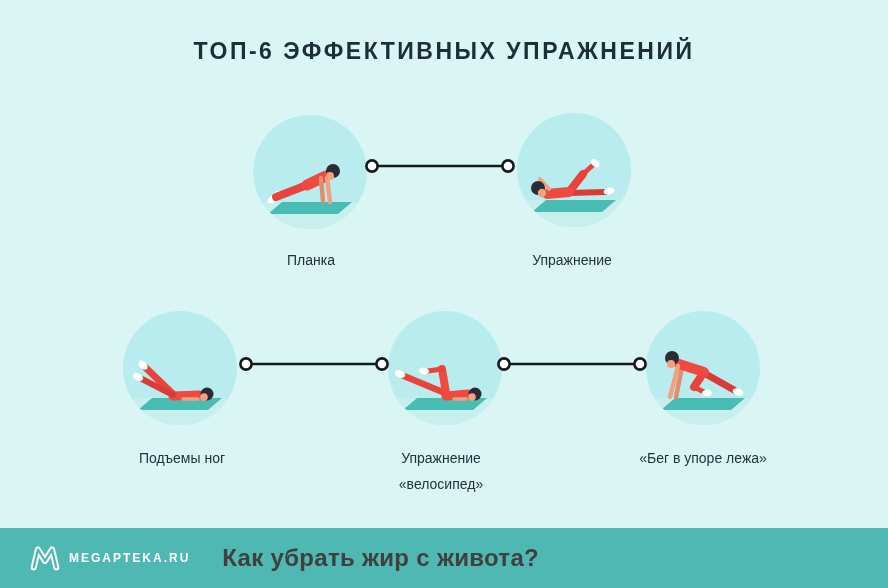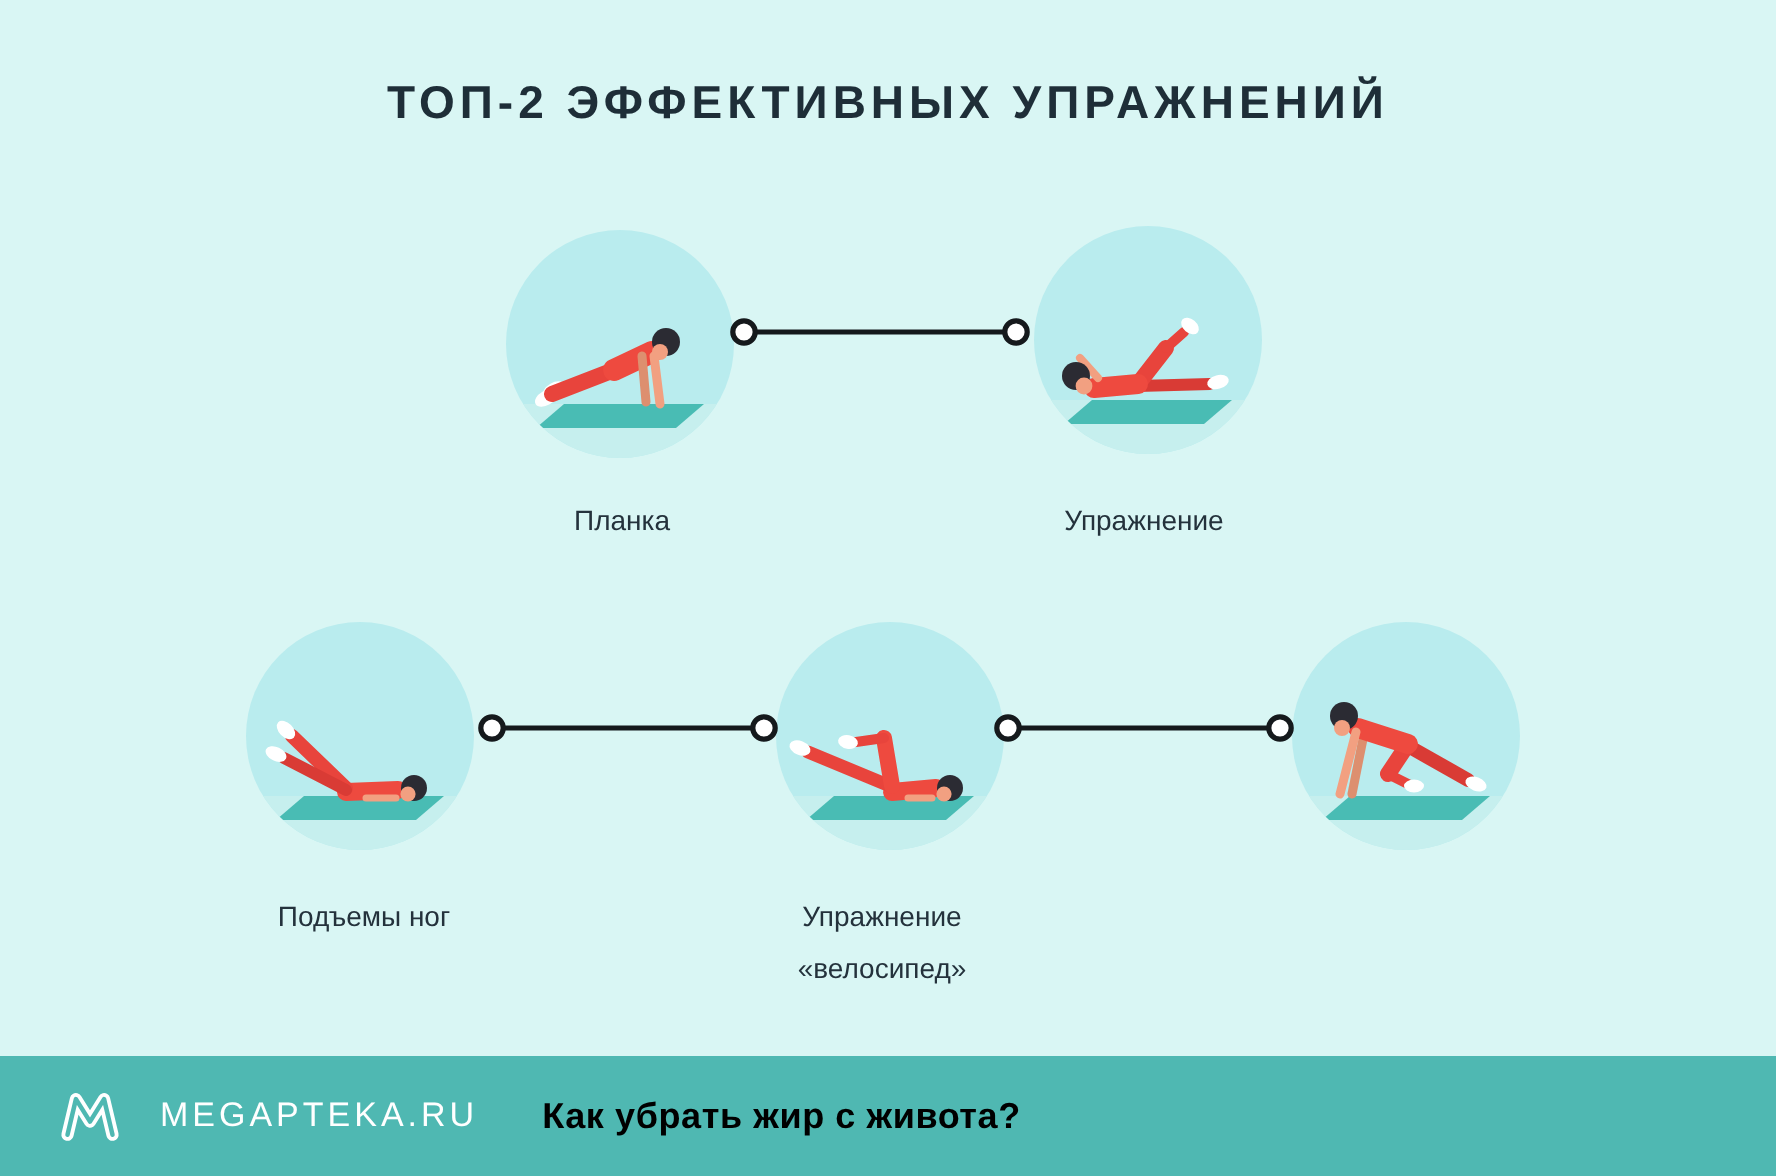--- a/index.html
+++ b/index.html
@@ -49,34 +49,34 @@
   .label-3{left:182px;top:445px;}
   .label-4{left:441px;top:445px;white-space:normal;width:140px;}
   .label-5{left:703px;top:445px;}
   .footer{
     position:absolute;left:0;top:528px;width:888px;height:60px;
     background:var(--footer-background);
     display:flex;align-items:center;
   }
   .footer .logo{margin-left:30px;flex:0 0 auto;}
   .footer .brand{
-    margin-left:20px;color:#ffffff;font-weight:400;
-    font-size:17px;letter-spacing:2px;
+    margin-left:9px;color:#ffffff;font-weight:700;
+    font-size:12px;letter-spacing:2px;
   }
   .footer .tagline{
-    margin-left:32px;color:#000000;font-weight:700;font-size:18px;
+    margin-left:32px;color:#404040;font-weight:700;font-size:24px;
     letter-spacing:0.3px;
   }
 </style>
 </head>
 <body>
 
 <div class="canvas">
 
-  <div class="title">ТОП-2 ЭФФЕКТИВНЫХ УПРАЖНЕНИЙ</div>
+  <div class="title">ТОП-6 ЭФФЕКТИВНЫХ УПРАЖНЕНИЙ</div>
 
   <div class="bubble bubble-1">
     <svg viewBox="0 0 114 114">
       <rect x="0" y="87" width="114" height="27" fill="var(--bubble-floor)"></rect>
       <polygon points="15,99 85,99 99,87 29,87" fill="var(--mat)"></polygon>
       <ellipse cx="20" cy="84" rx="6" ry="3.6" fill="#fff" transform="rotate(-30 20 84)"></ellipse>
       <ellipse cx="24" cy="80" rx="6" ry="3.6" fill="#fff" transform="rotate(-30 24 80)"></ellipse>
       <path d="M23,82 L54,70" stroke="#e8443c" stroke-width="8" fill="none" stroke-linecap="round"></path>
       <path d="M54,70 L73,61" stroke="var(--outfit)" stroke-width="11" fill="none" stroke-linecap="round"></path>
       <path d="M68,63 L70,86" stroke="#dd8f6f" stroke-width="4.5" fill="none" stroke-linecap="round"></path>
@@ -163,20 +163,21 @@
   <svg class="connector connector-3" viewBox="0 0 152 16">
     <line x1="8" y1="8" x2="144" y2="8" stroke="var(--connector)" stroke-width="2.6"></line>
     <circle cx="8" cy="8" r="5.6" fill="#ffffff" stroke="var(--connector)" stroke-width="2.6"></circle>
     <circle cx="144" cy="8" r="5.6" fill="#ffffff" stroke="var(--connector)" stroke-width="2.6"></circle>
   </svg>
 
   <div class="exercise-label label-1">Планка</div>
   <div class="exercise-label label-2">Упражнение</div>
   <div class="exercise-label label-4">Упражнение «велосипед»</div>
   <div class="exercise-label label-3">Подъемы ног</div>
+  <div class="exercise-label label-5">«Бег в упоре лежа»</div>
 
   <div class="footer">
     <svg class="logo" width="30" height="30" viewBox="0 0 32 32">
       <path d="M4,26 L8.5,7 L16,19 L23.5,7 L28,26" fill="none" stroke="#ffffff" stroke-width="6.5" stroke-linejoin="round" stroke-linecap="round"></path>
       <path d="M4,26 L8.5,7 L16,19 L23.5,7 L28,26" fill="none" stroke="var(--footer-background)" stroke-width="2.4" stroke-linejoin="round" stroke-linecap="round"></path>
     </svg>
     <span class="brand">MEGAPTEKA.RU</span>
     <span class="tagline">Как убрать жир с живота?</span>
   </div>
 

